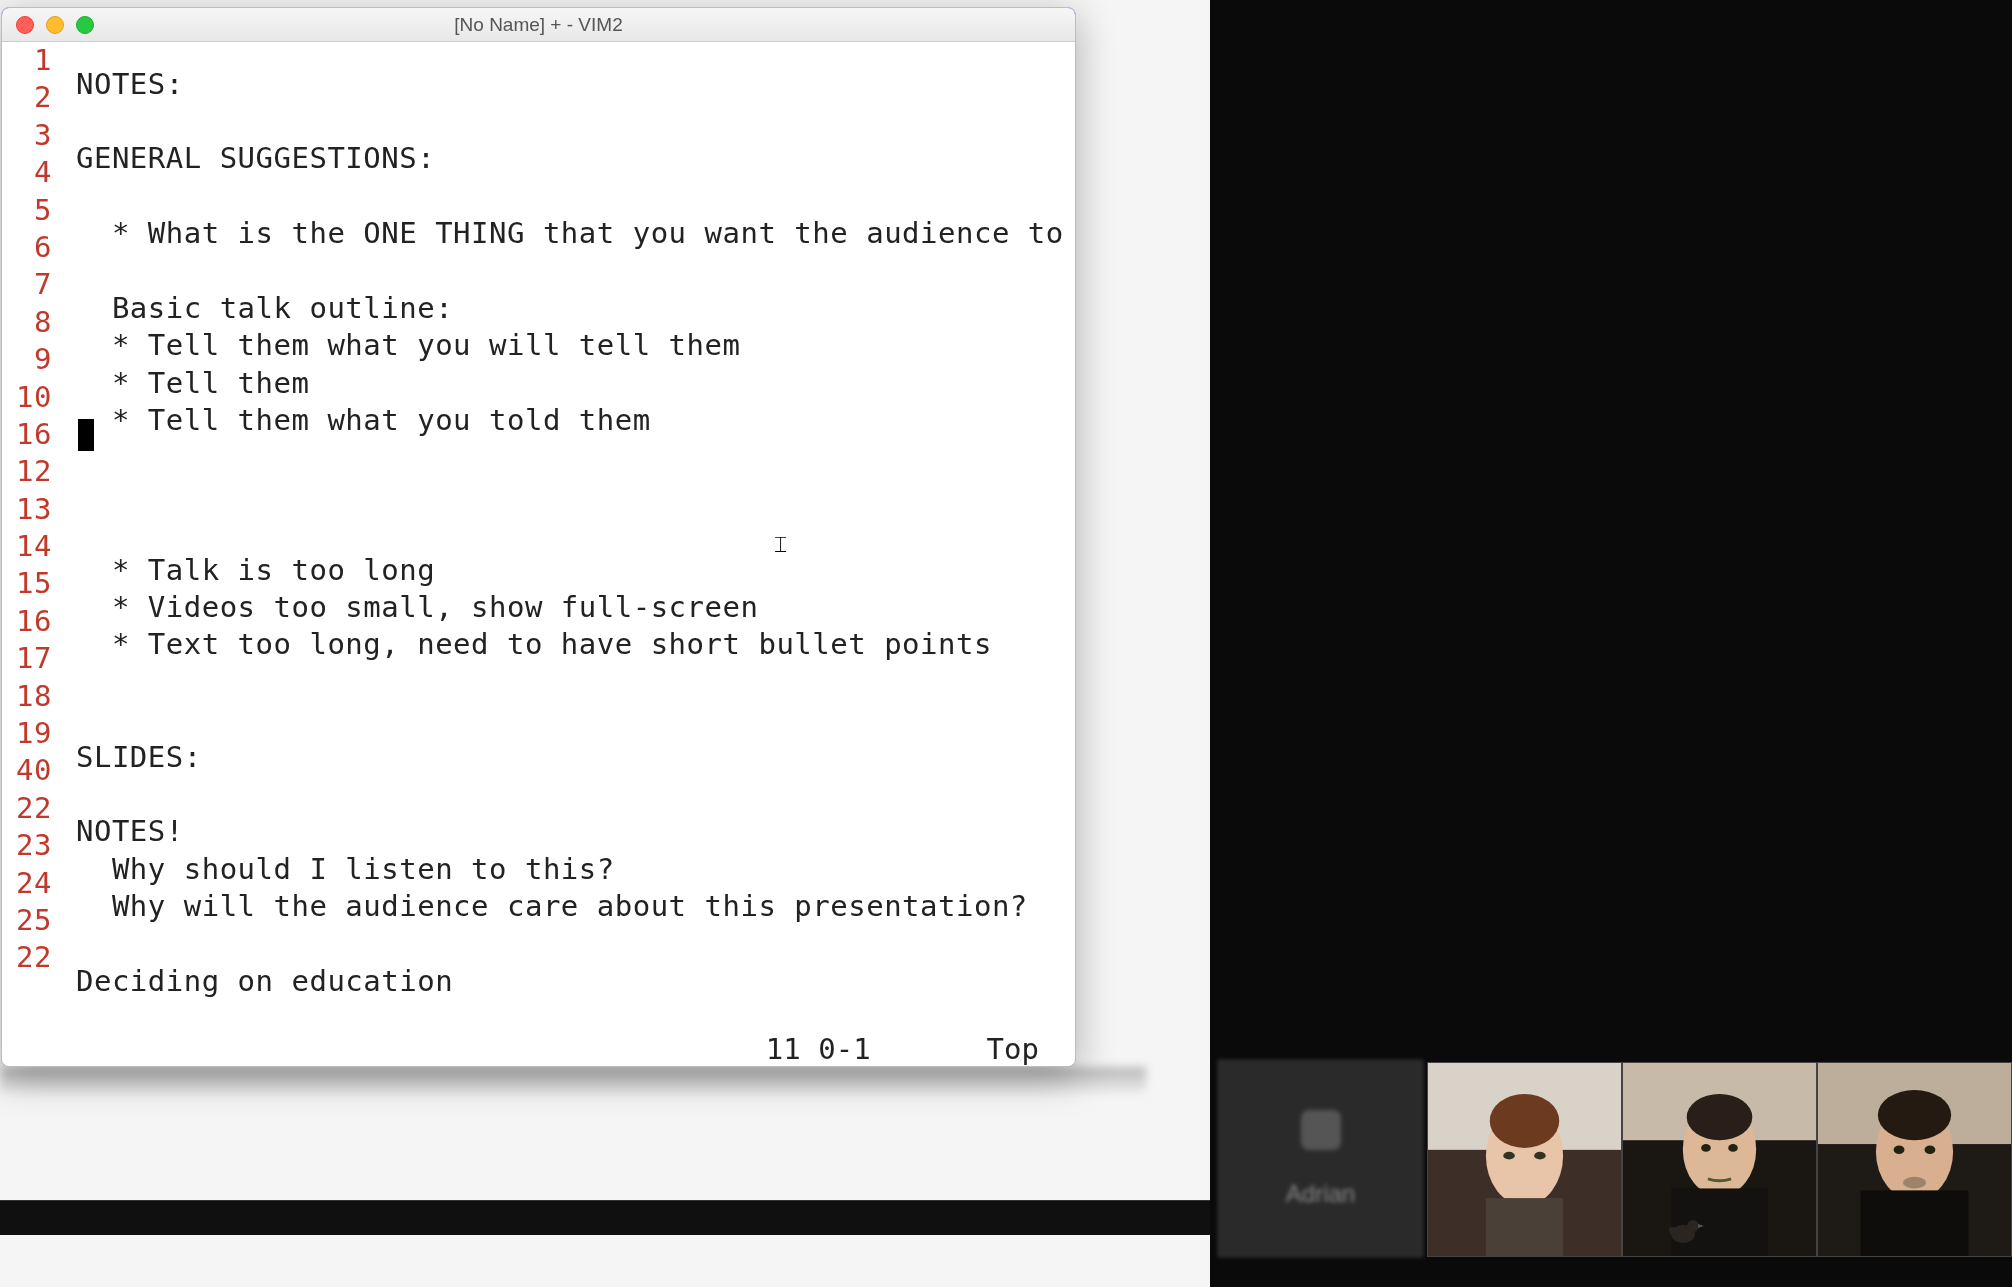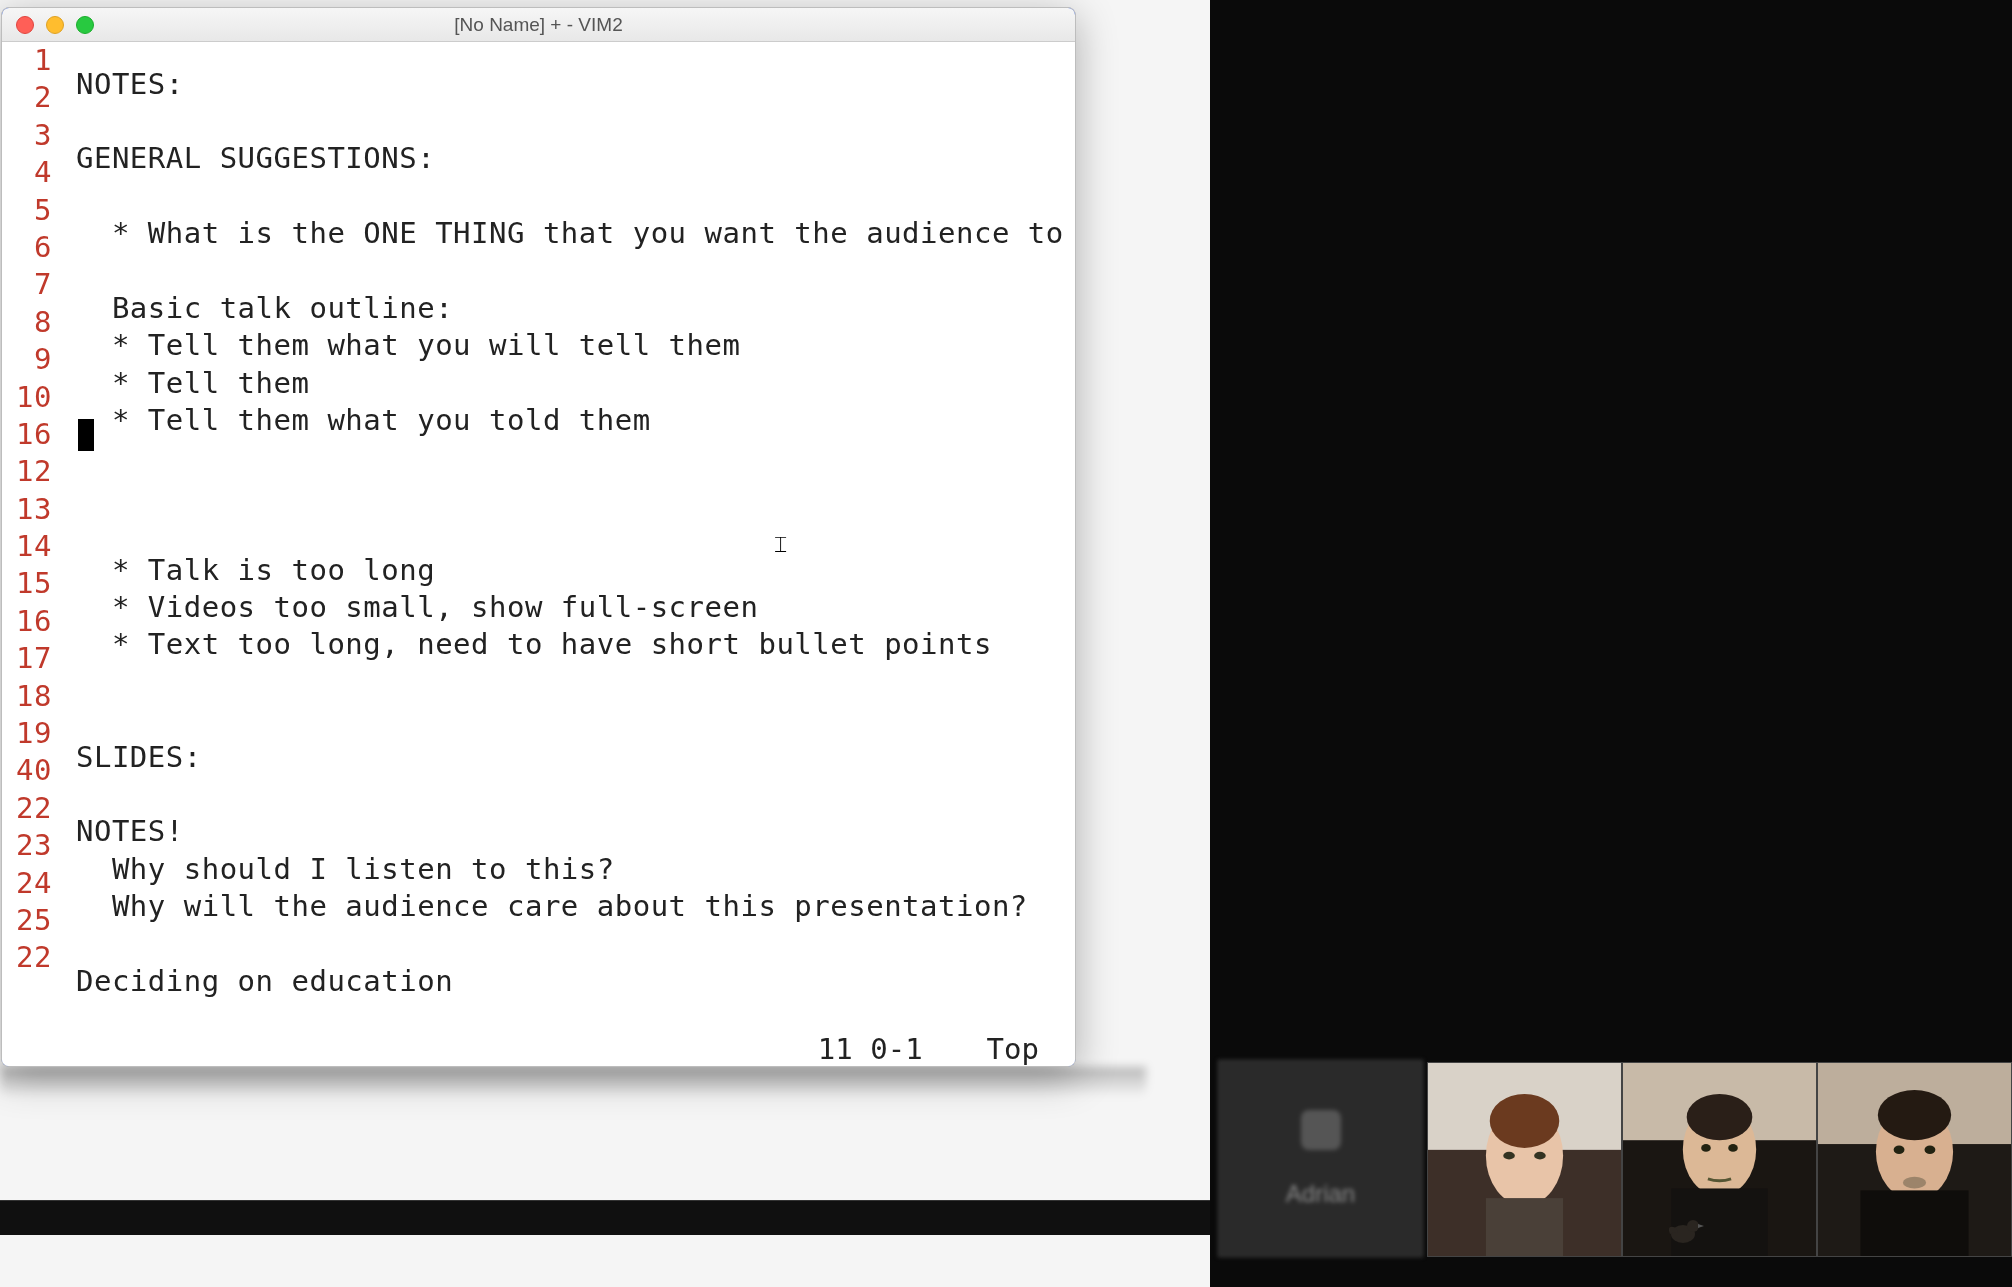--- a/index.html
+++ b/index.html
@@ -118,21 +118,21 @@
       left: 0;
       right: 18px;
       height: 38px;
       display: flex;
       align-items: flex-end;
       font-size: 29px;
       color: #222;
       padding-bottom: 0;
       padding-right: 18px;
       justify-content: flex-end;
-      gap: 64px;
+      gap: 116px;
       background: #fff;
     }
     .status-pos { }
     .status-top { }
     .scrollbar-track {
       position: absolute;
       top: 34px;
       right: 0;
       width: 18px;
       height: 1026px;

